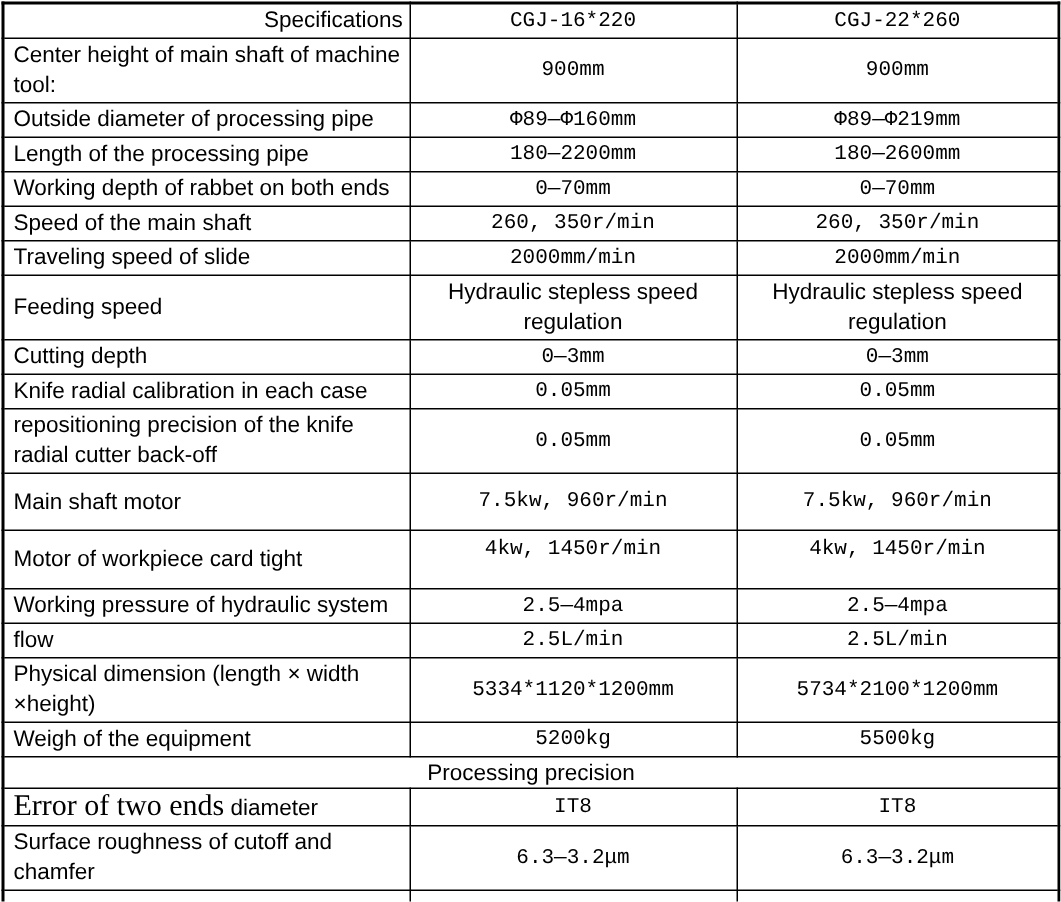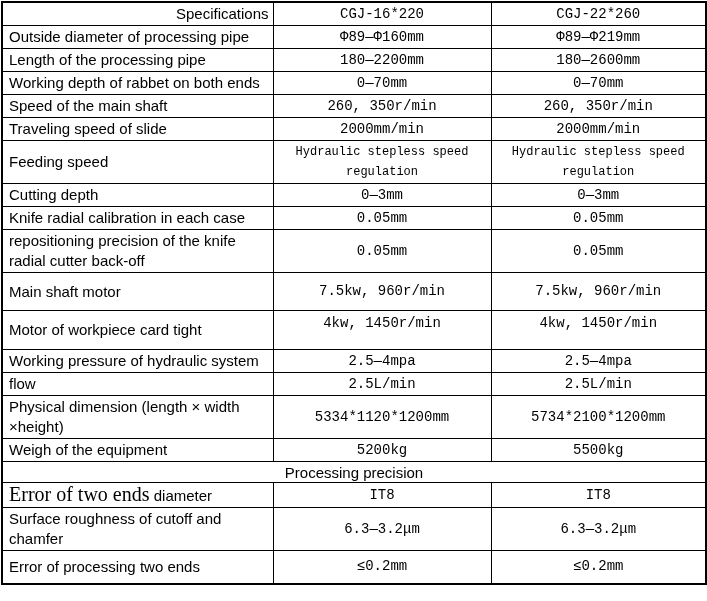--- a/index.html
+++ b/index.html
@@ -39,22 +39,22 @@
     text-align: center;
     font-family: "Liberation Mono", "DejaVu Sans Mono", monospace;
     font-size: 14px;
     line-height: 19px;
   }
   td.header-label {
     text-align: right;
     font-size: 15px;
   }
   td.sans-value {
-    font-family: Liberation Mono, monospace;
-    font-size: 12px;
+    font-family: Liberation Sans, sans-serif;
+    font-size: 15px;
     line-height: 20px;
   }
   td.section-cell {
     text-align: center;
     font-family: "Liberation Sans", sans-serif;
     font-size: 15px;
     margin-top: 28px;
   }
   td.top-value { vertical-align: top; padding-top: 3px; }
   span.serif-part { font-family: Liberation Serif, serif; font-size: 20px; }
@@ -78,20 +78,25 @@
       <col class="c2">
       <col class="c3">
   </colgroup>
   <tbody>
     <tr class="h-head">
       <td class="label-cell header-label">Specifications</td>
       <td class="value-cell">CGJ-16*220</td>
       <td class="value-cell">CGJ-22*260</td>
     </tr>
 
+    <tr class="h-d">
+      <td class="label-cell">Center height of main shaft of machine tool:</td>
+      <td class="value-cell">900mm</td>
+      <td class="value-cell">900mm</td>
+    </tr>
 
     <tr class="h-s">
       <td class="label-cell">Outside diameter of processing pipe</td>
       <td class="value-cell">Φ89—Φ160mm</td>
       <td class="value-cell">Φ89—Φ219mm</td>
     </tr>
 
     <tr class="h-s">
       <td class="label-cell">Length of the processing pipe</td>
       <td class="value-cell">180—2200mm</td>

